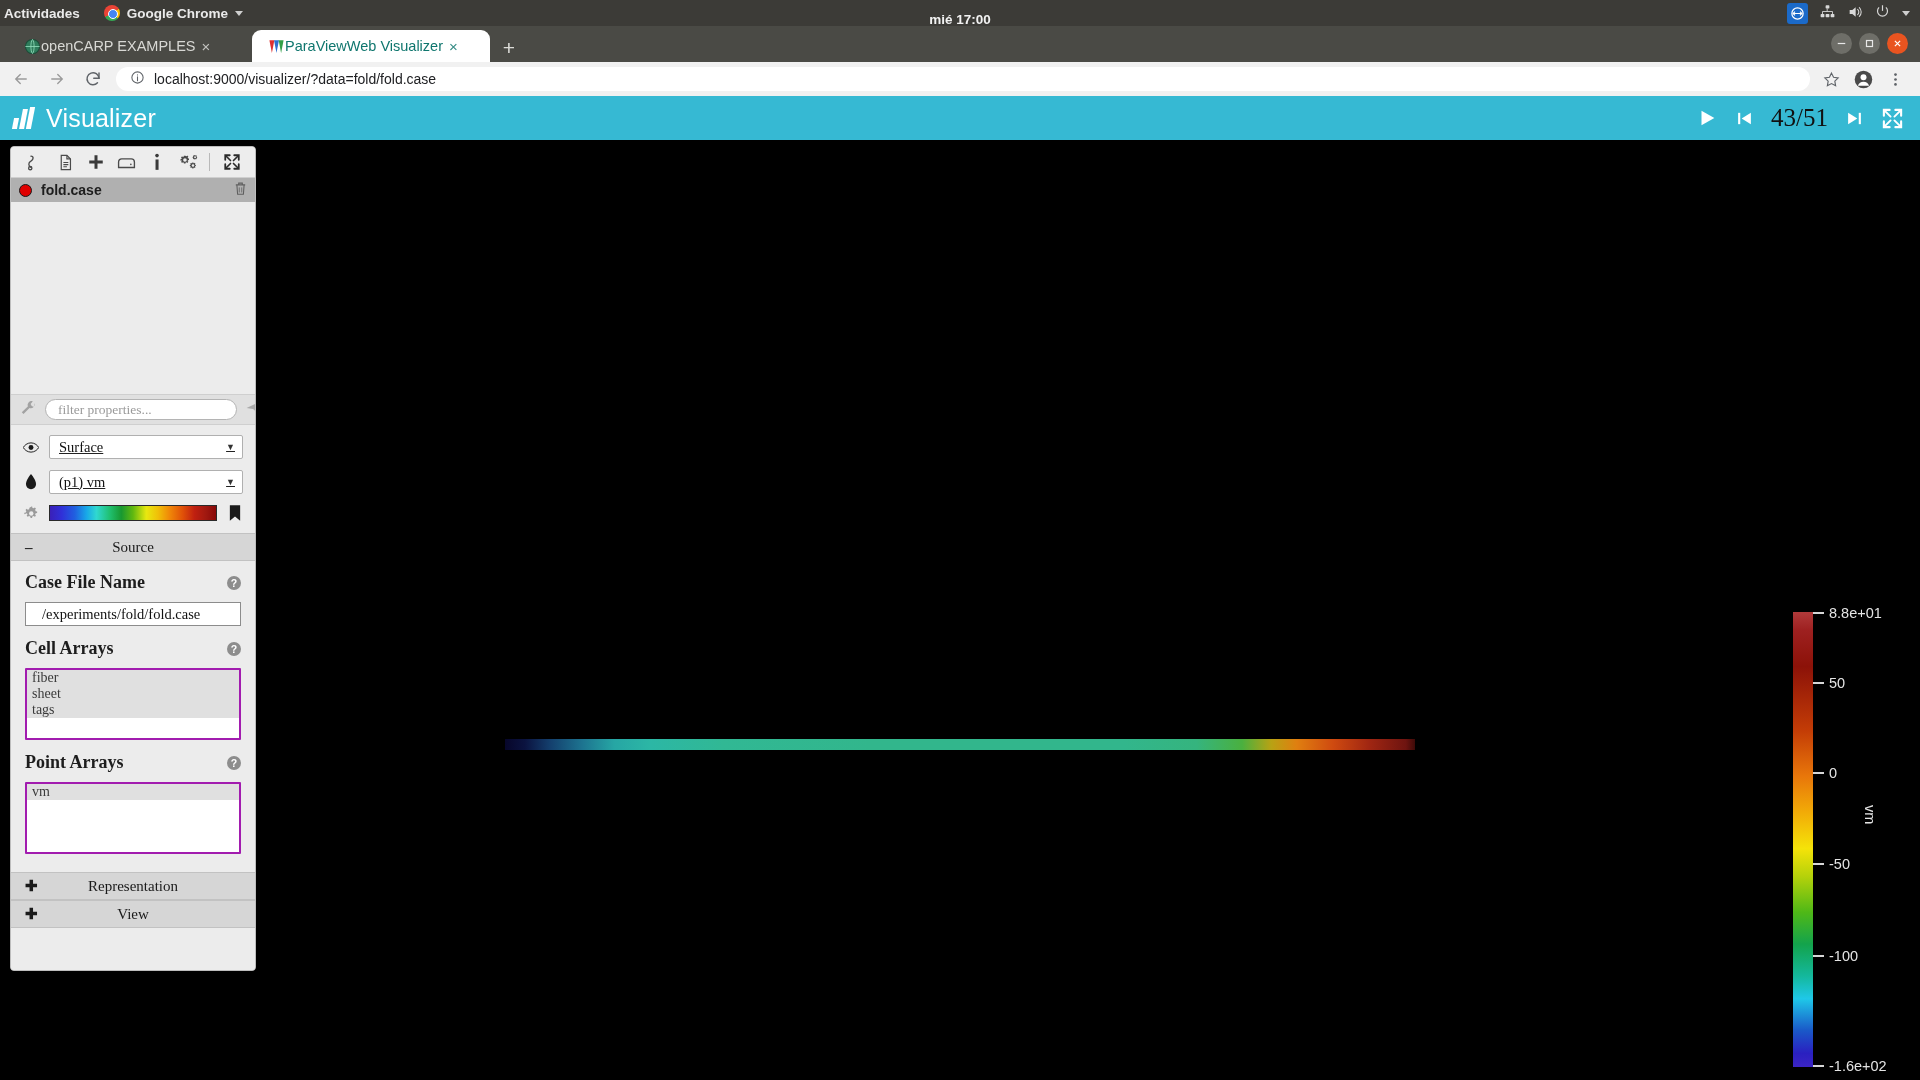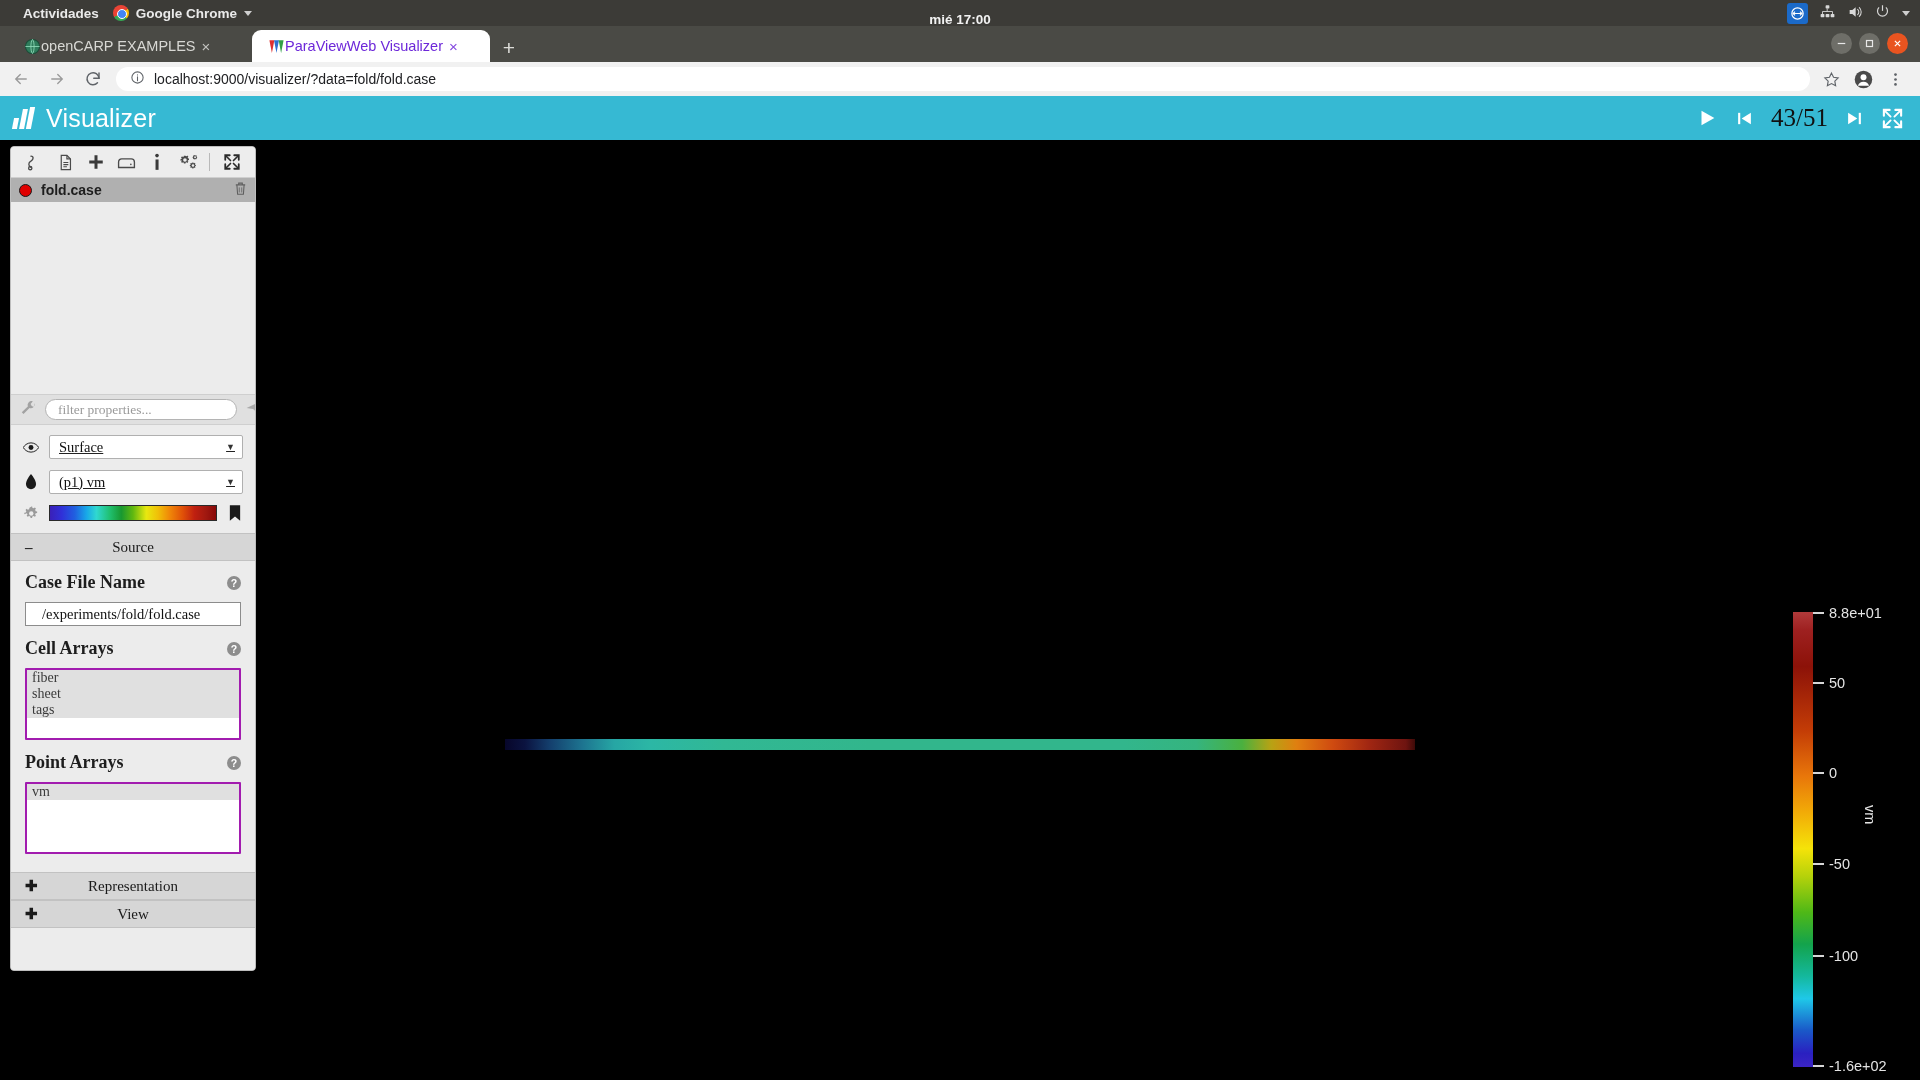--- a/index.html
+++ b/index.html
@@ -12,21 +12,21 @@
 
   
   #gnome-bar {
     position: absolute; top: 0; left: 0;
     width: 1920px; height: 26px;
     background: #3c3b37;
     display: flex; align-items: center;
     color: #eaeaea;
     font-size: 13.5px; font-weight: bold;
   }
-  #gnome-left { display: flex; align-items: center; gap: 14px; padding-left: 23px; }
+  #gnome-left { display: flex; align-items: center; gap: 24px; padding-left: 4px; }
   .gnome-item { display: flex; align-items: center; gap: 7px; cursor: default; }
   #chrome-mini-logo {
     width: 16px; height: 16px; border-radius: 50%;
     background: conic-gradient(from -50deg, #ea4335 0deg 110deg, #fbbc05 110deg 180deg, #34a853 180deg 290deg, #ea4335 290deg 360deg);
     position: relative;
   }
   #chrome-mini-logo::after {
     content: ""; position: absolute; left: 4px; top: 4px;
     width: 8px; height: 8px; border-radius: 50%;
     background: #4285f4; border: 1.4px solid #fff;
@@ -58,21 +58,21 @@
     background: #4a4a45;
   }
   .tab {
     position: absolute; top: 4px; height: 32px;
     display: flex; align-items: center; gap: 0;
     padding: 0 10px 0 16px;
     font-size: 14.5px;
     border-radius: 9px 9px 0 0;
   }
   .tab.inactive { color: #d8d8d4; }
-  .tab.active { background: #fff; color: #6d28d9; }
+  .tab.active { background: #fff; color: #0f766e; }
   .tab-favicon { width: 17px; height: 17px; flex: 0 0 17px; }
   .tab-title { white-space: nowrap; overflow: hidden; text-overflow: ellipsis; }
   .tab-close { font-size: 15px; opacity: .85; margin-left: 6px; }
   #newtab-btn {
     position: absolute; left: 498px; top: 12px;
     width: 22px; height: 22px; color: #dcdcd8;
     font-size: 21px; line-height: 19px; text-align: center;
   }
   #winbtns { position: absolute; right: 12px; top: 7px; display: flex; gap: 7px; }
   .winbtn {

